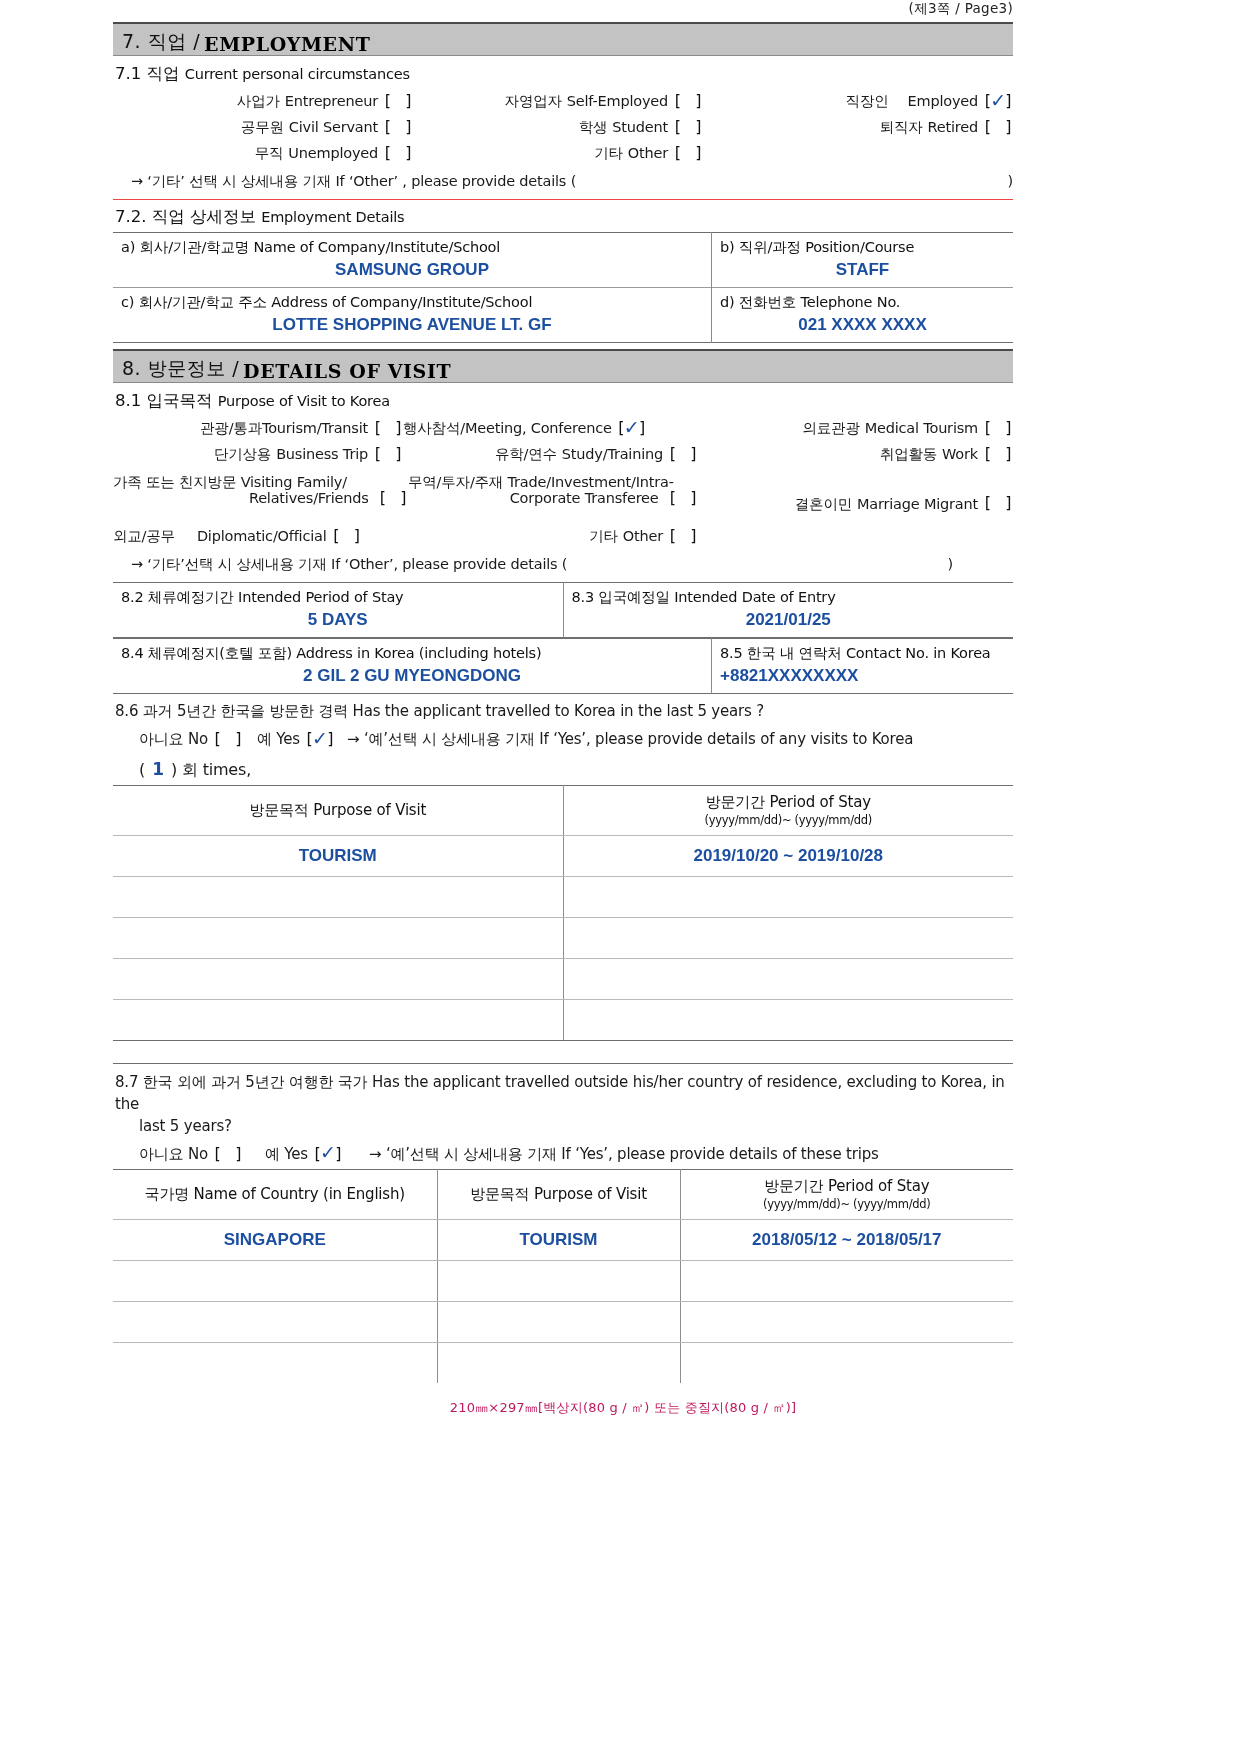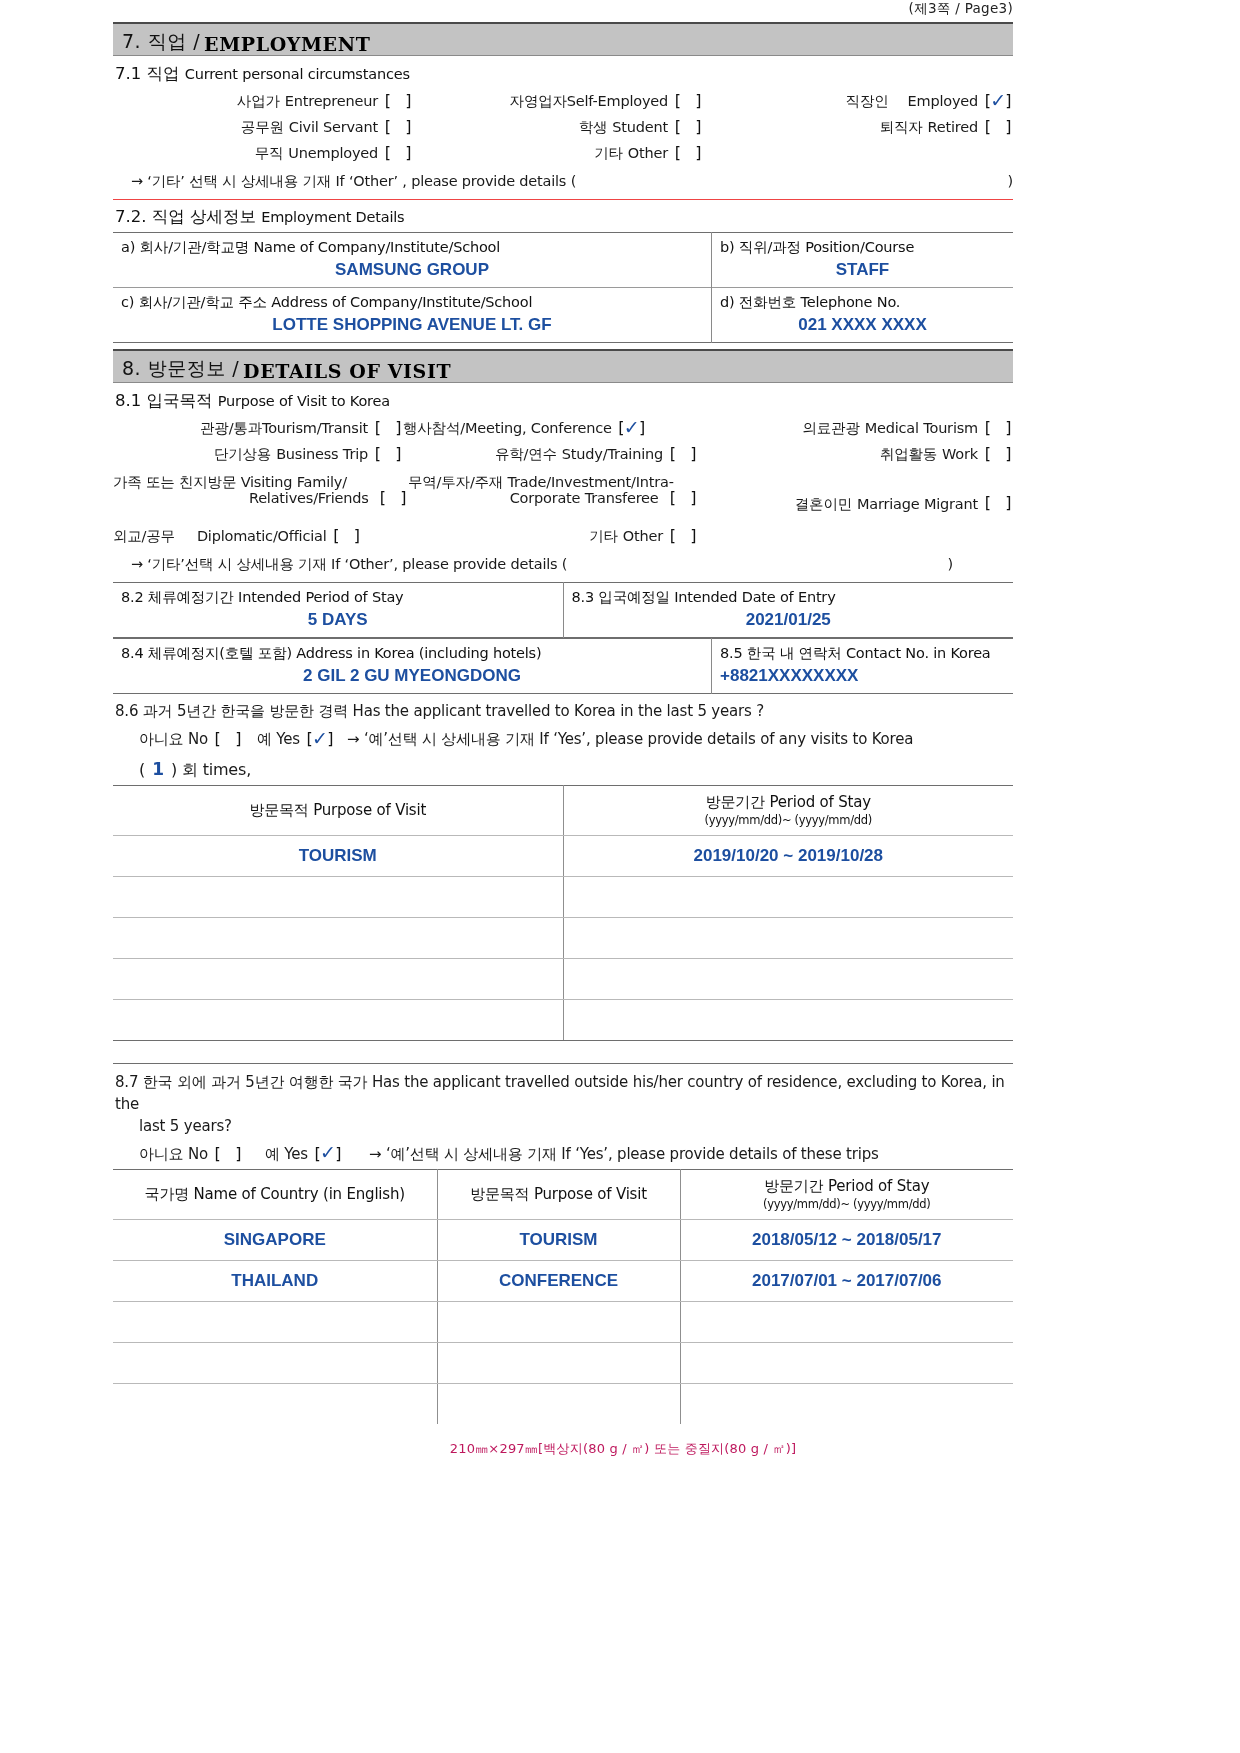--- a/index.html
+++ b/index.html
@@ -261,21 +261,21 @@
     <div class="opt-grid">
 
       <div class="opt-row">
         <div class="opt" style="width:300px; justify-content:flex-end;">
           <span class="lbl">사업가</span>
           <span class="lbl" style="margin-left:5px;">Entrepreneur</span>
           <span class="box"><span class="brk">[&nbsp;&nbsp;&nbsp;]</span></span>
         </div>
         <div class="opt" style="width:290px; justify-content:flex-end;">
           <span class="lbl">자영업자</span>
-          <span class="lbl" style="">Self-Employed</span>
+          <span class="lbl" style="margin-left:5px;">Self-Employed</span>
           <span class="box"><span class="brk">[&nbsp;&nbsp;&nbsp;]</span></span>
         </div>
         <div class="opt" style="flex:1; justify-content:flex-end;">
           <span class="lbl">직장인</span>
           <span class="lbl" style="margin-left:19px;">Employed</span>
           <span class="box"><span class="brk">[&nbsp;&nbsp;&nbsp;]</span><span class="tick">✓</span></span>
         </div>
       </div>
 
       <div class="opt-row">
@@ -550,25 +550,20 @@
           <span>Period of Stay</span>
           <span class="sub">(yyyy/mm/dd)~ (yyyy/mm/dd)</span>
         </th>
       </tr>
       <tr>
         <td>SINGAPORE</td>
         <td>TOURISM</td>
         <td>2018/05/12 ~ 2018/05/17</td>
       </tr>
       <tr>
-        <td>THAILAND</td>
-        <td>CONFERENCE</td>
-        <td>2017/07/01 ~ 2017/07/06</td>
-      </tr>
-      <tr>
         <td></td>
         <td></td>
         <td></td>
       </tr>
       <tr>
         <td></td>
         <td></td>
         <td></td>
       </tr>
       <tr>

